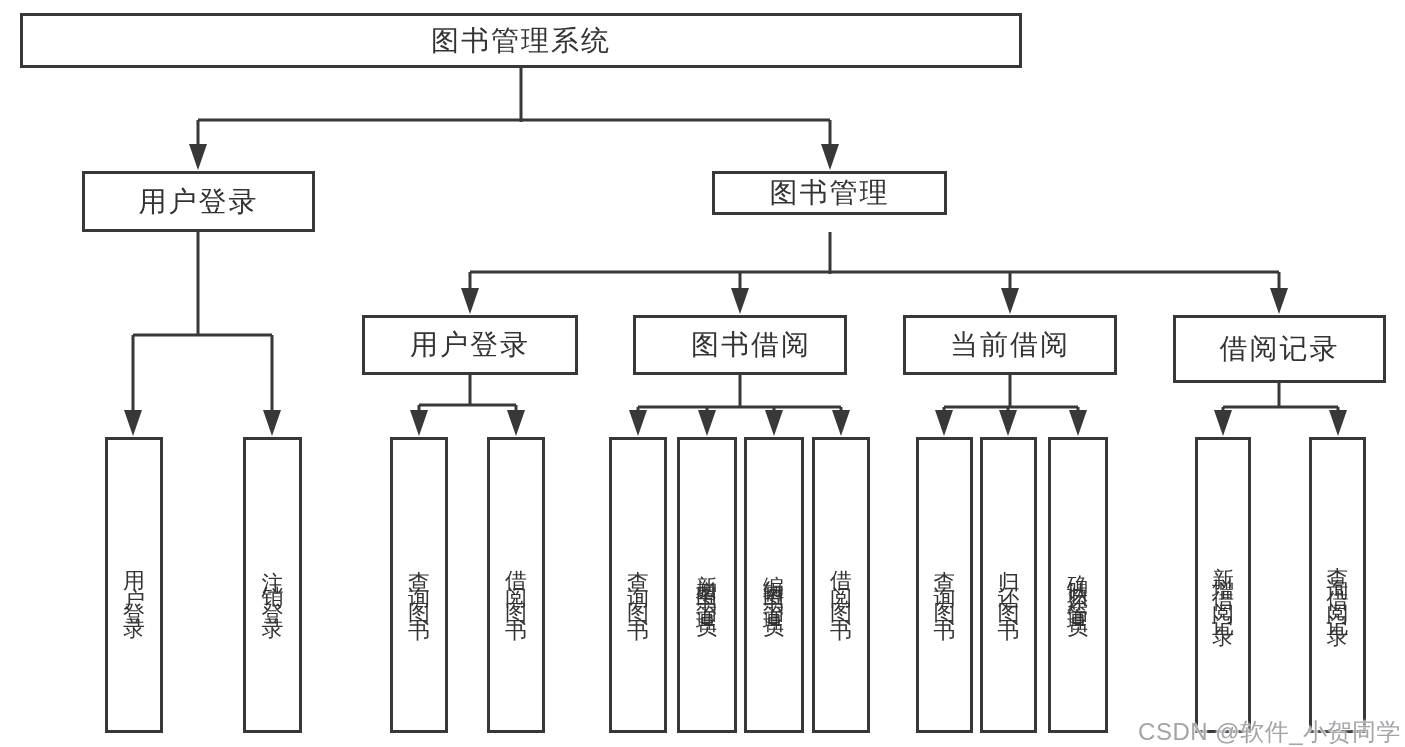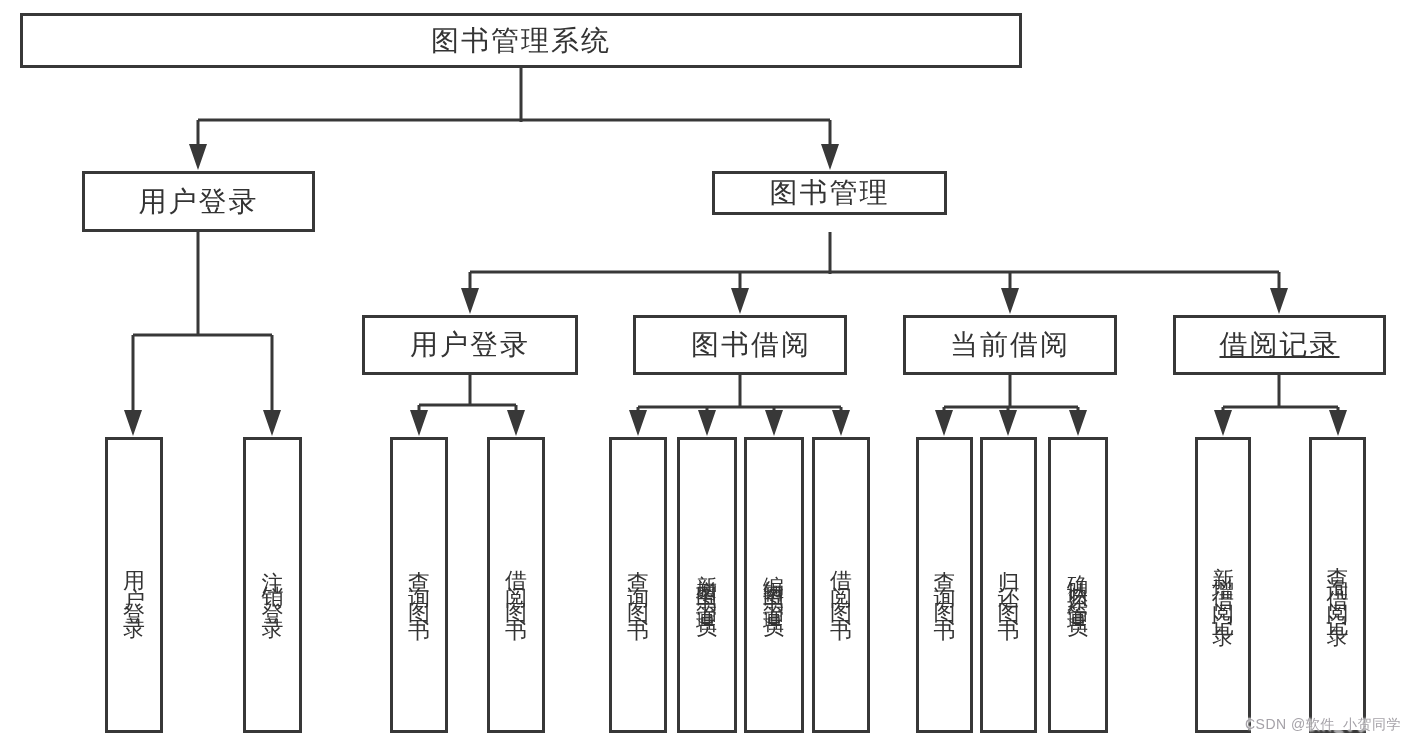--- a/index.html
+++ b/index.html
@@ -43,21 +43,21 @@
     font-size: 22px;
     line-height: 1;
   }
   .v-med { letter-spacing: 12px; }
   .v-long { letter-spacing: 6px; font-size: 21px; }
   #watermark {
     position: absolute;
     top: 716px;
     right: 4px;
     z-index: 3;
-    font-size: 14px;
+    font-size: 24px;
     letter-spacing: 0.5px;
     color: #a5a2a8;
     text-shadow: 0 0 2px #ffffff, 1px 1px 2px #ffffff, -1px -1px 2px #ffffff;
     white-space: nowrap;
   }
 </style>
 </head>
 <body>
 
 <div id="stage">
@@ -93,21 +93,21 @@
   </svg>
 
   <div class="box hbox" style="left:20px; top:13px; width:1002px; height:55px;">图书管理系统</div>
 
   <div class="box hbox" style="left:82px; top:171px; width:233px; height:61px;">用户登录</div>
   <div class="box hbox" style="left:712px; top:171px; width:235px; height:44px;">图书管理</div>
 
   <div class="box hbox" style="left:362px; top:315px; width:216px; height:60px;">用户登录</div>
   <div class="box hbox" style="left:633px; top:315px; width:214px; height:60px;padding-left:22px;">图书借阅</div>
   <div class="box hbox" style="left:903px; top:315px; width:214px; height:60px;">当前借阅</div>
-  <div class="box hbox" style="left:1173px; top:315px; width:213px; height:60px;text-decoration:underline;">借阅记录</div>
+  <div class="box hbox" style="left:1173px; top:315px; width:213px; height:68px;">借阅记录</div>
 
   <div class="box vbox" style="left:105px; top:437px; width:58px; height:296px;">用户登录</div>
   <div class="box vbox" style="left:243px; top:437px; width:59px; height:296px;">注销登录</div>
 
   <div class="box vbox" style="left:390px; top:437px; width:58px; height:296px;">查询图书</div>
   <div class="box vbox" style="left:487px; top:437px; width:58px; height:296px;">借阅图书</div>
 
   <div class="box vbox" style="left:609px; top:437px; width:58px; height:296px;">查询图书</div>
   <div class="box vbox v-long" style="left:677px; top:437px; width:60px; height:296px;">新增图书（管理员）</div>
   <div class="box vbox v-long" style="left:744px; top:437px; width:60px; height:296px;">编辑图书（管理员）</div>

